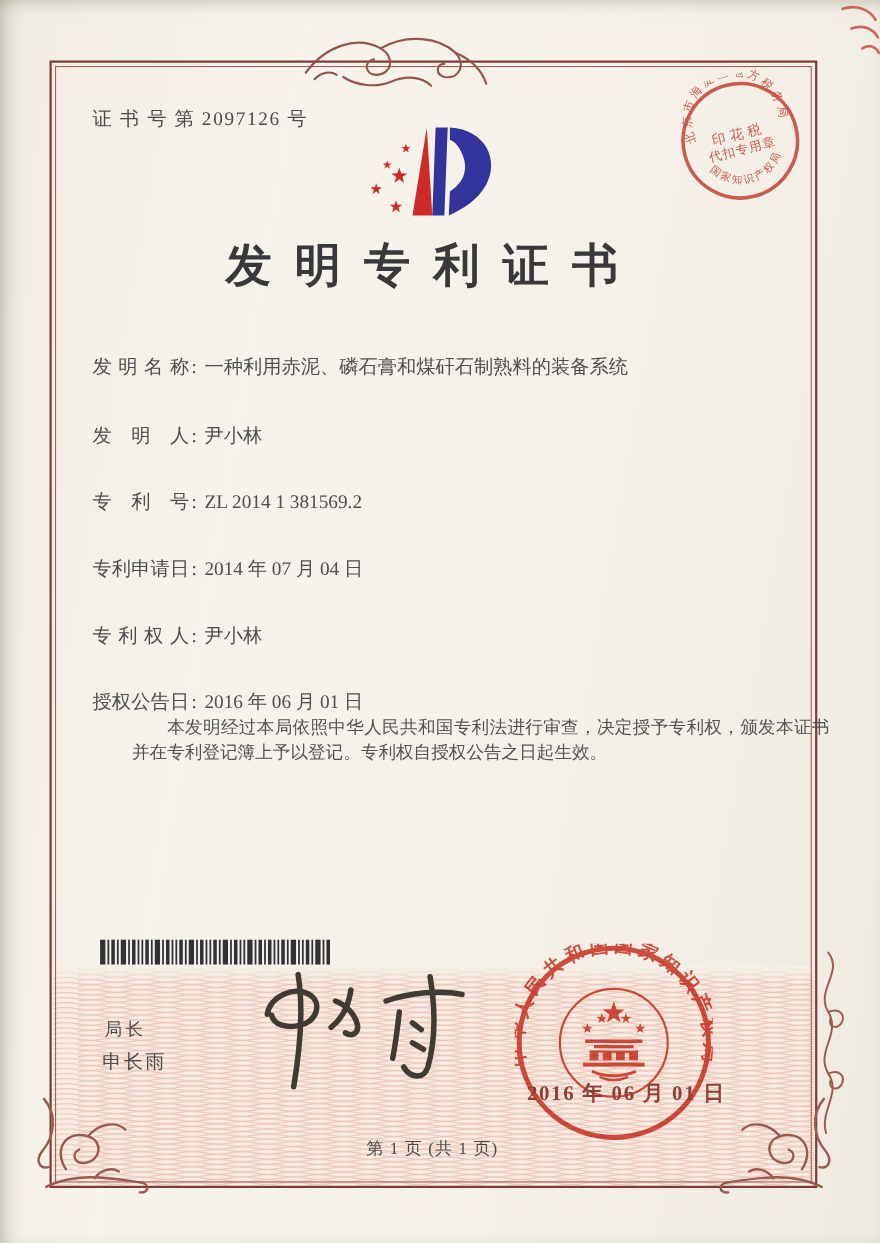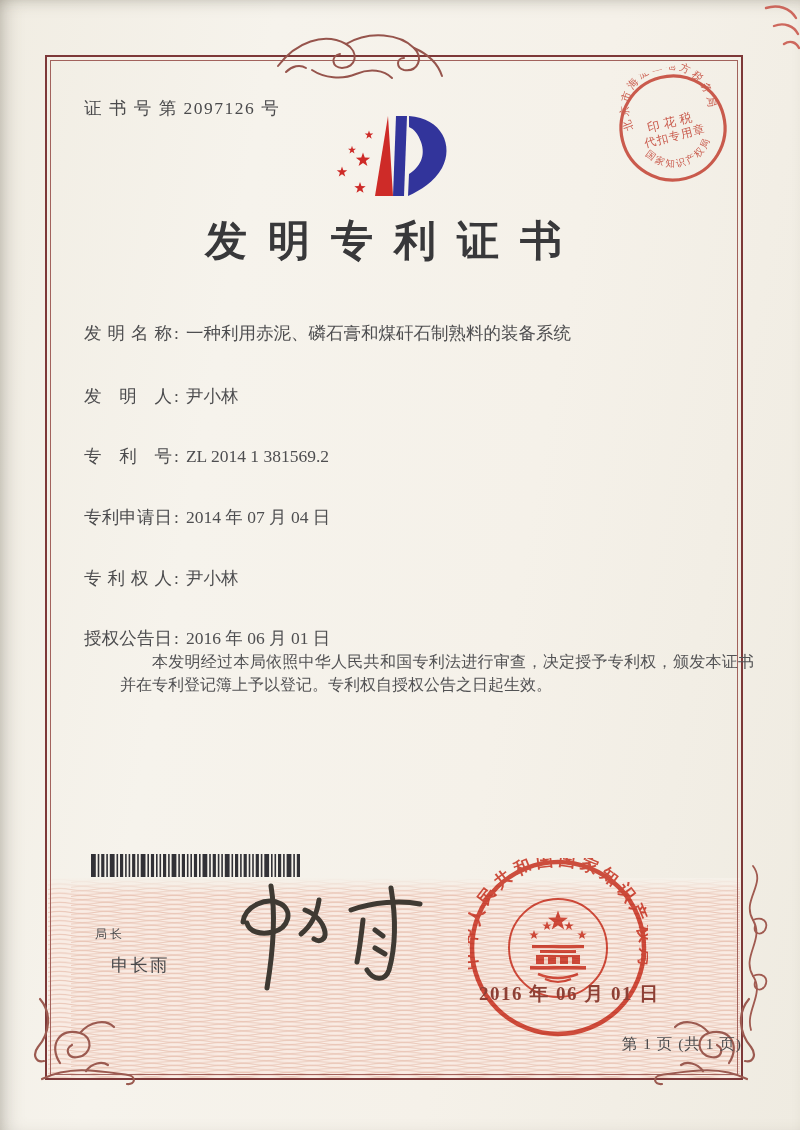--- a/index.html
+++ b/index.html
@@ -30,32 +30,32 @@
   .field-row{position:absolute; left:84px; font-size:17.5px; color:#4c4c4e; white-space:nowrap;}
   .flabel{display:inline-flex; justify-content:space-between; width:88px; vertical-align:baseline;}
   .fcolon{margin-left:2px;}
   .fvalue{margin-left:7px; color:#4e4e50;}
   .body-text{
     position:absolute; left:84px; top:651px; width:634px;
     font-size:16px; line-height:22.5px; color:#525254; text-align:justify;margin-left:36px;
   }
   .body-text p{margin:0; text-indent:2em;}
   .barcode{position:absolute; left:90px; top:854px; mix-blend-mode:multiply;}
-  .sig-title{position:absolute; left:95px; top:926px; font-size:12px; color:#4a4a4c; letter-spacing:3px;}
-  .sig-name{position:absolute; left:111px; top:953px; font-size:17.5px; color:#4a4a4c; letter-spacing:2px;}
+  .sig-title{position:absolute; left:95px; top:926px; font-size:16px; color:#4a4a4c; letter-spacing:3px;}
+  .sig-name{position:absolute; left:93px; top:953px; font-size:17.5px; color:#4a4a4c; letter-spacing:2px;}
   .signature{position:absolute; left:215px; top:876px;}
   .seal{mix-blend-mode:multiply;}
   .seal-tax{position:absolute; left:613px; top:68px; transform:rotate(-14deg);}
   .seal-sipo{position:absolute; left:468px; top:858px;}
   .seal-date{
     position:absolute; left:479px; top:981px; font-size:19px; letter-spacing:1.5px;
     color:#8e4035; font-weight:bold; white-space:pre;
   }
   .footer{
-    position:absolute; left:44px; top:1034px; width:698px; text-align:right;
+    position:absolute; left:44px; top:1034px; width:698px; text-align:center;
     font-size:15.5px; color:#4b4b4d; letter-spacing:1px; white-space:pre;
   }
   .orn{position:absolute;}
   svg text{font-family:"Liberation Serif","DejaVu Serif",serif;}
 </style>
 </head>
 <body>
 
 <div class="page">
 

